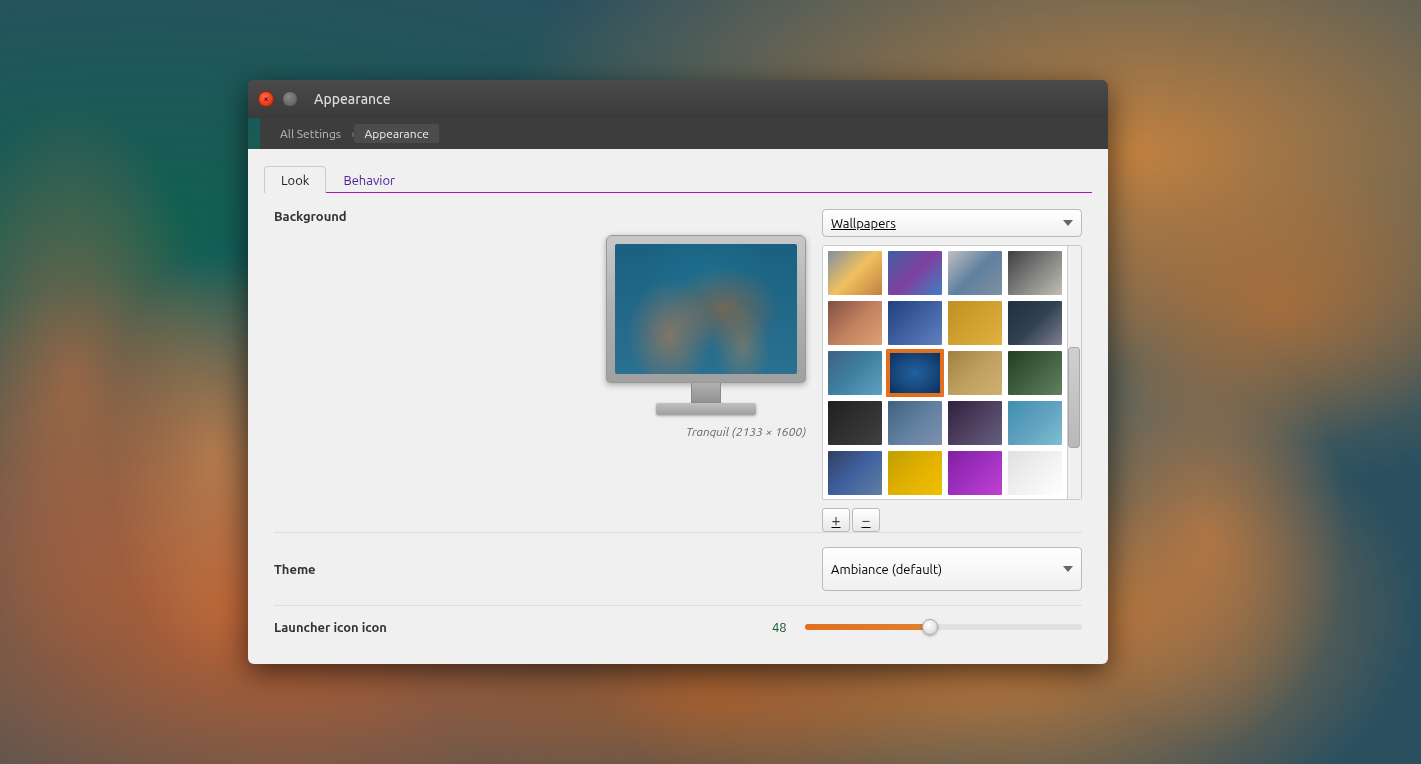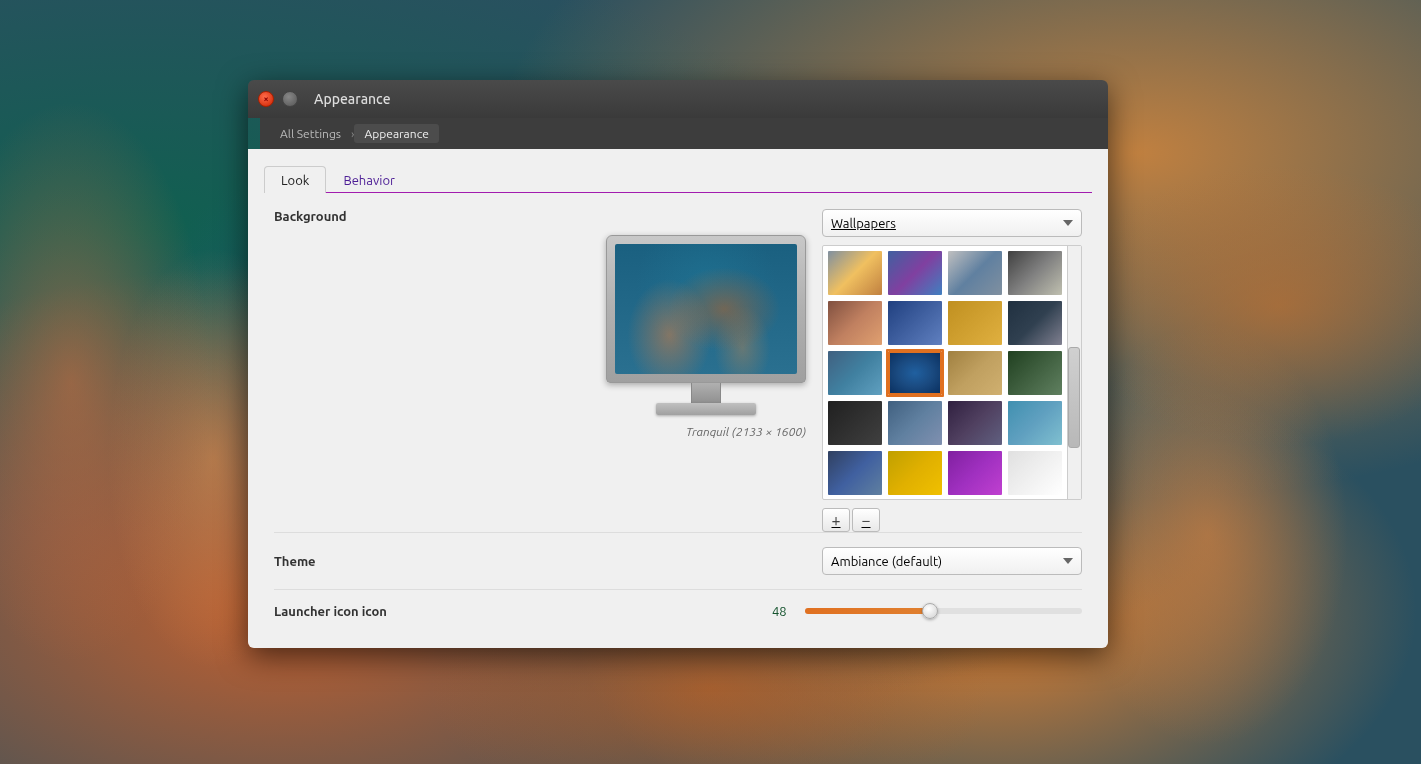--- a/index.html
+++ b/index.html
@@ -336,21 +336,21 @@
     }
 
     .settings-row-control {
       flex: 1;
       display: flex;
       align-items: center;
     }
 
     .theme-dropdown {
       width: 260px;
-      height: 28px;
+      height: 44px;
       background: linear-gradient(180deg, #ffffff 0%, #f0f0f0 100%);
       border: 1px solid #bbb;
       border-radius: 4px;
       display: flex;
       align-items: center;
       justify-content: space-between;
       padding: 0 8px;
       cursor: pointer;
       margin-left: auto;
     }

